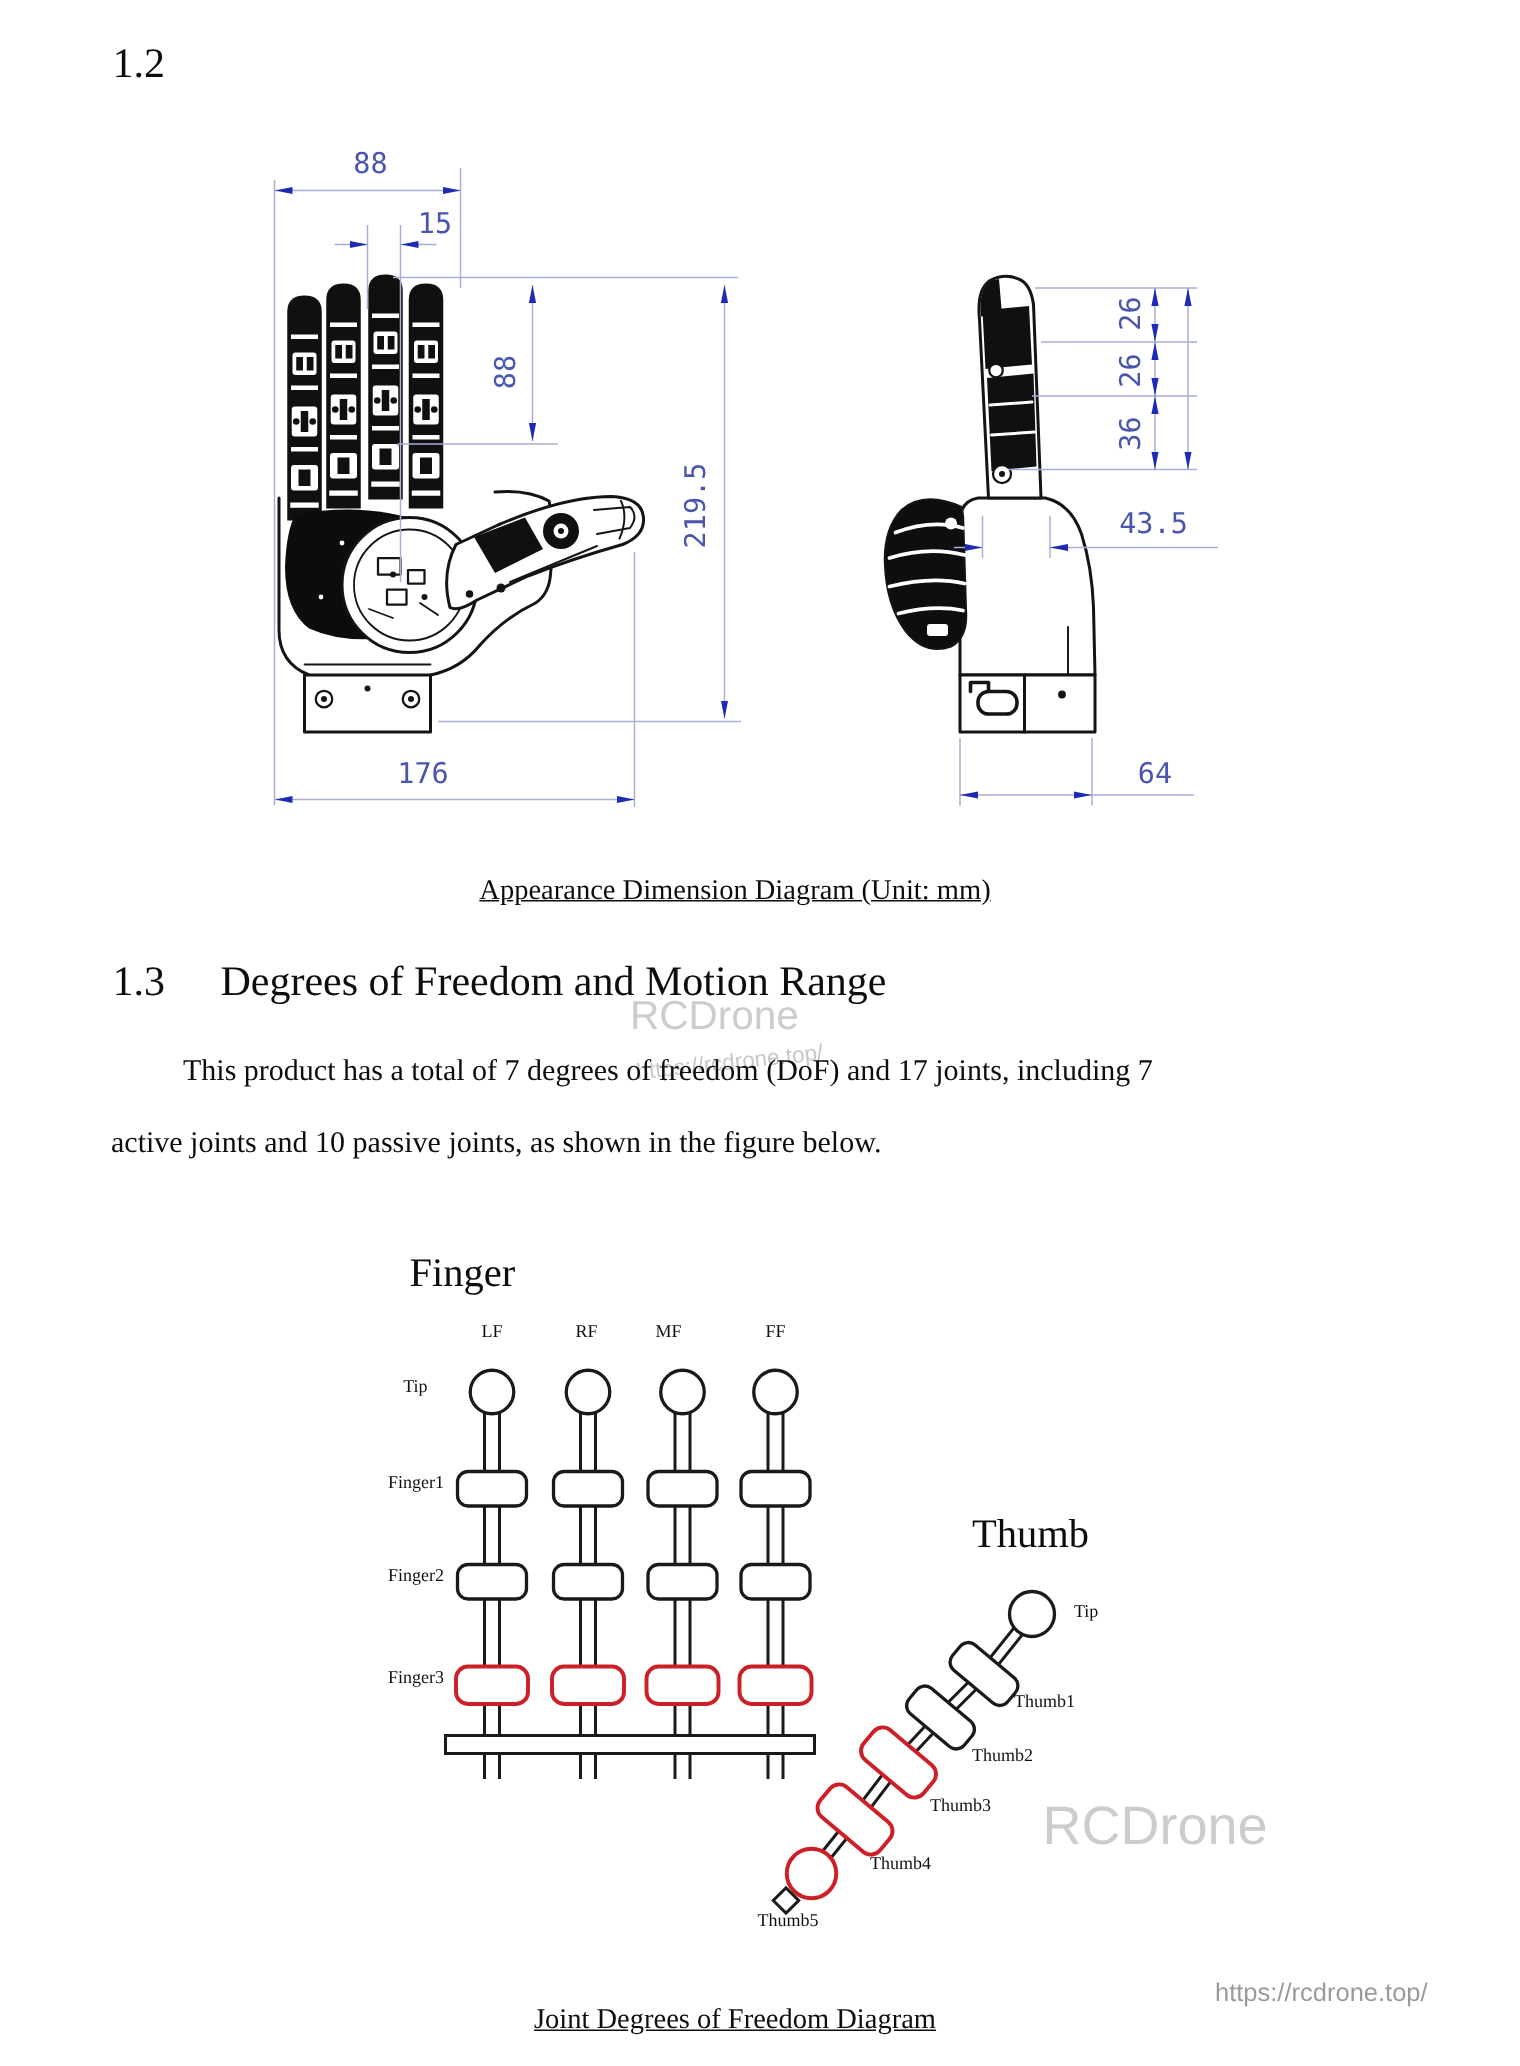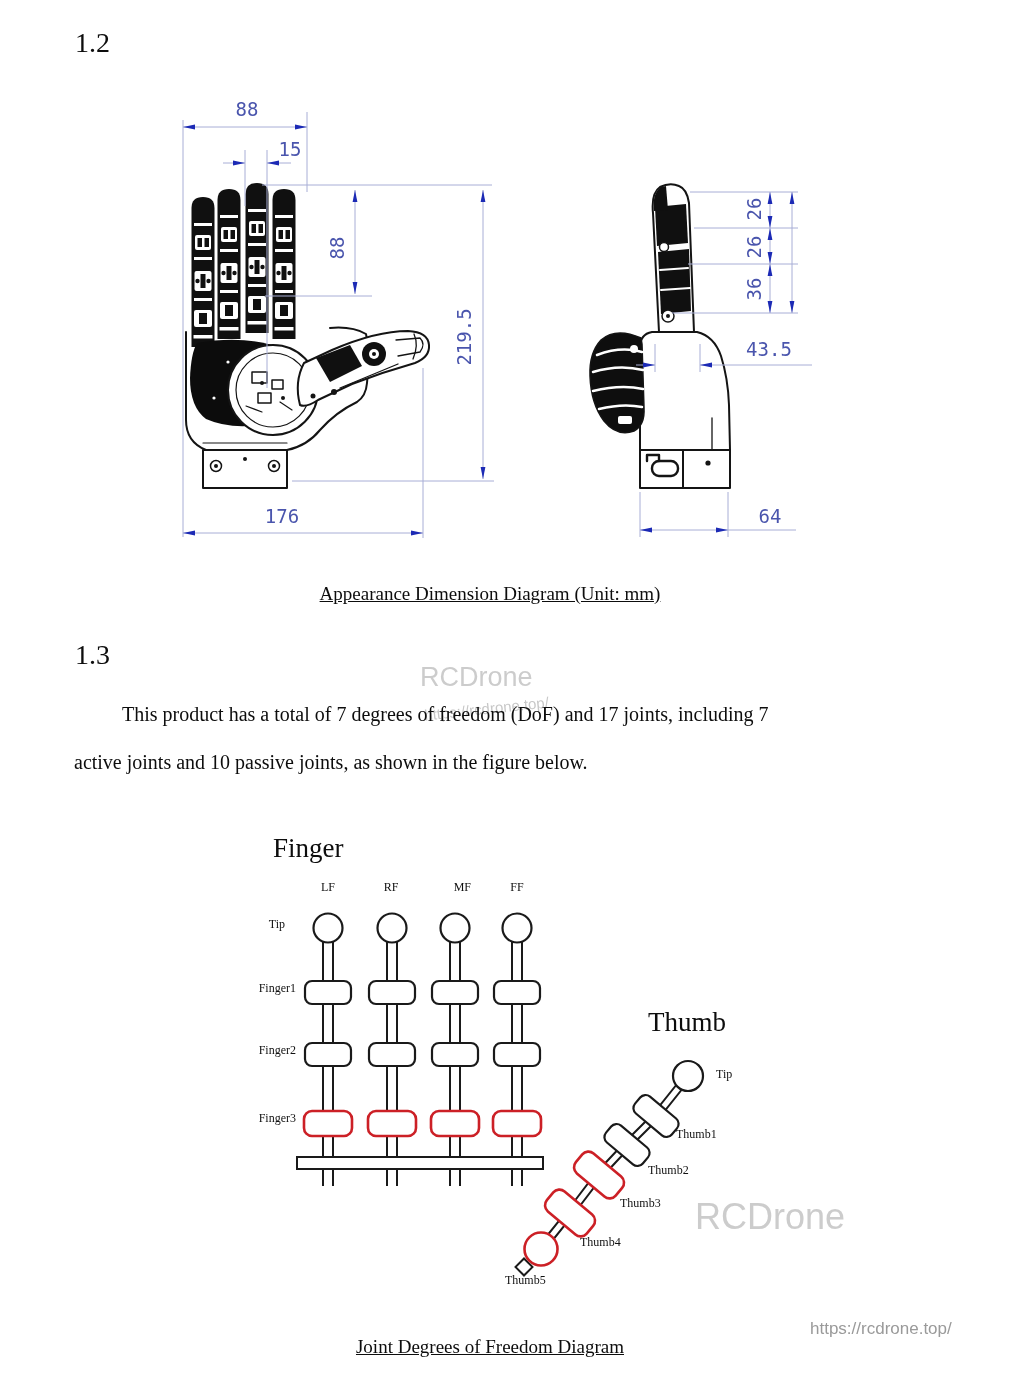--- a/index.html
+++ b/index.html
@@ -177,20 +177,21 @@
 <div class="dim rot" style="left:738px;top:200px;width:30px;height:18px;">26</div>
 <div class="dim rot" style="left:738px;top:238px;width:30px;height:18px;">26</div>
 <div class="dim rot" style="left:738px;top:280px;width:30px;height:18px;">36</div>
 <div class="dim" style="left:744px;top:339px;width:50px;">43.5</div>
 <div class="dim" style="left:754px;top:506px;width:32px;">64</div>
 
 <div class="caption" style="top:583px;">Appearance Dimension Diagram (Unit: mm)</div>
 
 <div class="abs heading" style="left:75px;top:639px;">
   <span class="num">1.3</span>
+  <span>Degrees of Freedom and Motion Range</span>
 </div>
 
 <div class="wm" style="left:420px;top:662px;font-size:27px;opacity:.85;">RCDrone</div>
 <div class="wm" style="left:424px;top:700px;font-size:15px;color:#b5b5b5;opacity:.75;transform:rotate(-6deg);">https://rcdrone.top/</div>
 
 <div class="para" style="left:122px;top:703px;">This product has a total of 7 degrees of freedom (DoF) and 17 joints, including 7</div>
 <div class="para" style="left:74px;top:751px;">active joints and 10 passive joints, as shown in the figure below.</div>
 
 <svg style="left:225px;top:826px;" width="650" height="472" viewBox="225 826 650 472">
   <defs>
@@ -223,21 +224,21 @@
     <circle cx="541" cy="1249" r="16.5" fill="#fff" stroke="#cc2026" stroke-width="2.6"></circle>
     <circle cx="688" cy="1076" r="15" fill="#fff" stroke="#1a1a1a" stroke-width="2.2"></circle>
   </g>
 </svg>
 
 <div class="dtitle" style="left:273px;top:833px;">Finger</div>
 <div class="dtitle" style="left:648px;top:1007px;">Thumb</div>
 
 <div class="slabel" style="left:311px;top:880px;width:34px;text-align:center;">LF</div>
 <div class="slabel" style="left:374px;top:880px;width:34px;text-align:center;">RF</div>
-<div class="slabel" style="left:437px;top:880px;width:34px;text-align:right;">MF</div>
+<div class="slabel" style="left:437px;top:880px;width:34px;text-align:left;">MF</div>
 <div class="slabel" style="left:500px;top:880px;width:34px;text-align:center;">FF</div>
 
 <div class="slabel right" style="left:215px;top:917px;width:70px;">Tip</div>
 <div class="slabel right" style="left:226px;top:981px;width:70px;">Finger1</div>
 <div class="slabel right" style="left:226px;top:1043px;width:70px;">Finger2</div>
 <div class="slabel right" style="left:226px;top:1111px;width:70px;">Finger3</div>
 
 <div class="slabel" style="left:716px;top:1067px;">Tip</div>
 <div class="slabel" style="left:676px;top:1127px;">Thumb1</div>
 <div class="slabel" style="left:648px;top:1163px;">Thumb2</div>

